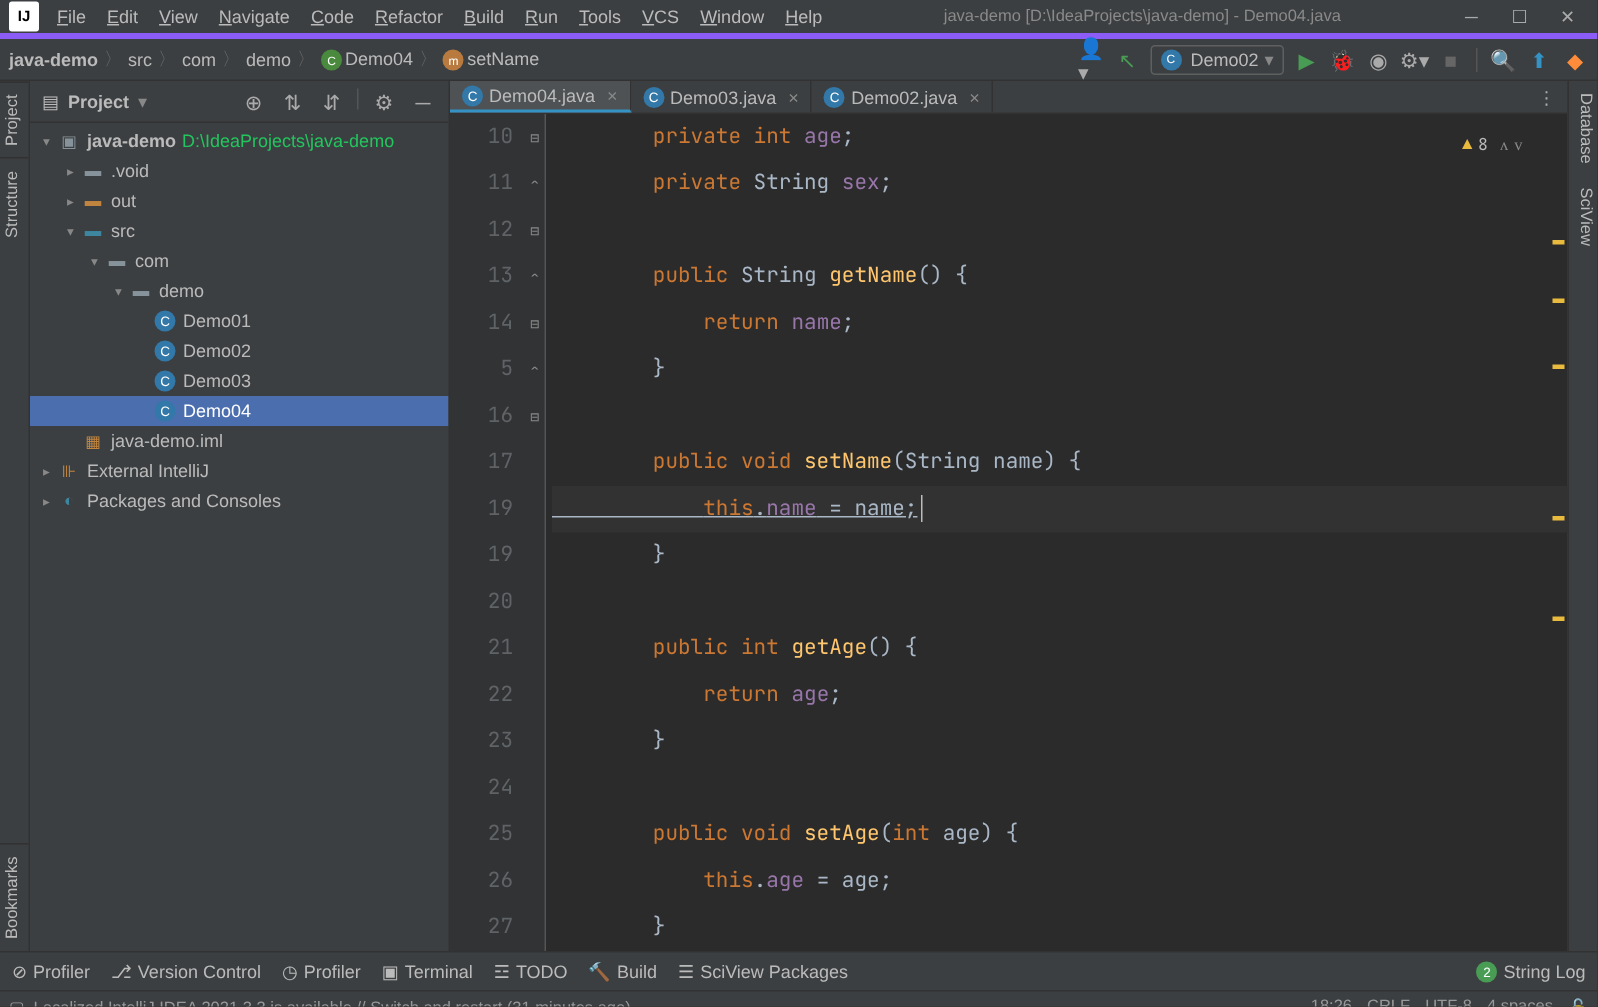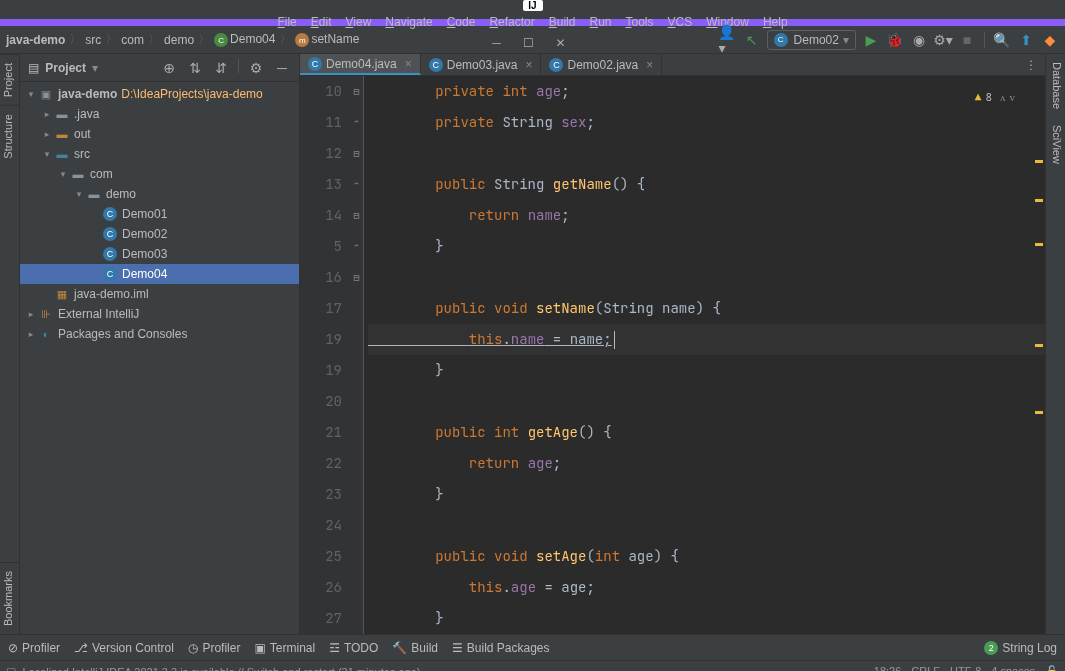--- a/index.html
+++ b/index.html
@@ -1,17 +1,17 @@
 <!DOCTYPE html>
 <html><head>
 <meta charset="utf-8">
 <style>
 * { margin:0; padding:0; box-sizing:border-box; }
 body { font-family:-apple-system,"Segoe UI",sans-serif; font-size:12px; background:#3c3f41; color:#bbbbbb; overflow:hidden; width:1065px; height:671px; }
-.titlebar { height:26px; background:#3c3f41; display:flex; align-items:center; border-bottom:7px solid #8b5cf6;flex-direction:column; }
+.titlebar { height:26px; background:#3c3f41; display:flex; align-items:center; border-bottom:4px solid #8b5cf6; }
 .app-icon { width:20px; height:20px; margin:0 6px; background:#fff; border-radius:2px; display:flex; align-items:center; justify-content:center; font-size:10px; color:#000; font-weight:bold; }
 .menubar { display:flex; gap:2px;text-align:right; }
 .menu-item { padding:4px 6px; cursor:pointer; }
 .menu-item .ul { text-decoration:underline; }
 .title-text { flex:1; text-align:center; color:#8a8a8a; font-size:11px; }
 .win-controls { display:flex; gap:8px; margin-right:8px; }
 .win-btn { width:24px; height:20px; display:flex; align-items:center; justify-content:center; cursor:pointer; color:#aaa; }
 .navbar { height:28px; background:#3c3f41; display:flex; align-items:center; padding:0 6px; border-bottom:1px solid #323232; }
 .breadcrumb { display:flex; align-items:center; gap:4px; font-size:12px; }
 .crumb { color:#bbb; cursor:pointer; }
@@ -35,21 +35,21 @@
 .sidebar-icons { margin-left:auto; display:flex; gap:8px; }
 .tree { flex:1; overflow:auto; padding-top:2px; }
 .tree-row { display:flex; align-items:center; height:20px; padding-left:4px; cursor:pointer; }
 .tree-row.selected { background:#4b6eaf; color:#fff; }
 .tree-arrow { width:14px; color:#888; font-size:9px; text-align:center; }
 .tree-icon { width:16px; height:16px; margin-right:4px; display:flex; align-items:center; justify-content:center; font-size:11px; }
 .folder-i { color:#87939a; }
 .folder-open { color:#c28540; }
 .class-i { width:14px; height:14px; border-radius:50%; background:#3278a8; color:#fff; font-size:9px; display:flex; align-items:center; justify-content:center; }
 .tree-label { white-space:nowrap; }
-.tree-hint { color:#fdba74; margin-left:4px; }
+.tree-hint { color:#22c55e; margin-left:4px; }
 .editor { flex:1; display:flex; flex-direction:column; background:#2b2b2b; }
 .tabs { height:28px; background:#3c3f41; display:flex; align-items:center; border-bottom:1px solid #323232; }
 .tab { display:flex; align-items:center; gap:4px; padding:0 8px; height:100%; cursor:pointer; border-right:1px solid #323232; }
 .tab.active { background:#4e5254; border-bottom:2px solid #3592c4; }
 .tab-close { color:#888; font-size:12px; margin-left:4px; }
 .tab-menu { margin-left:auto; padding:0 8px; color:#aaa; cursor:pointer; }
 .code-area { flex:1; display:flex; position:relative; font-family:"JetBrains Mono",Consolas,monospace; font-size:14px; line-height:31px; }
 .line-nums { width:50px; text-align:right; padding-right:8px; color:#606366; background:#313335; user-select:none; }
 .fold-gutter { width:14px; background:#313335; border-right:1px solid #555; }
 .fold-mark { color:#888; font-size:10px; text-align:center; cursor:pointer; }
@@ -85,20 +85,21 @@
       <div class="menu-item"><span class="ul">N</span>avigate</div>
       <div class="menu-item"><span class="ul">C</span>ode</div>
       <div class="menu-item"><span class="ul">R</span>efactor</div>
       <div class="menu-item"><span class="ul">B</span>uild</div>
       <div class="menu-item"><span class="ul">R</span>un</div>
       <div class="menu-item"><span class="ul">T</span>ools</div>
       <div class="menu-item"><span class="ul">V</span>CS</div>
       <div class="menu-item"><span class="ul">W</span>indow</div>
       <div class="menu-item"><span class="ul">H</span>elp</div>
     </div>
+  <div class="title-text">java-demo [D:\IdeaProjects\java-demo] - Demo04.java</div>
   <div class="win-controls">
     <div class="win-btn">─</div>
     <div class="win-btn">☐</div>
     <div class="win-btn">✕</div>
   </div>
 </div>
 
 <div class="navbar">
   <div class="breadcrumb" id="breadcrumb">
       <span class="crumb bold">java-demo</span>
@@ -158,21 +159,21 @@
     <div class="tree">
       <div class="tree-row" style="padding-left:4px">
         <span class="tree-arrow">▾</span>
           <span class="tree-icon folder-i">▣</span>
         <span class="tree-label" style="font-weight:bold">java-demo</span>
         <span class="tree-hint">D:\IdeaProjects\java-demo</span>
       </div>
       <div class="tree-row" style="padding-left:20px">
         <span class="tree-arrow">▸</span>
           <span class="tree-icon folder-i">▬</span>
-        <span class="tree-label">.java</span>
+        <span class="tree-label">.void</span>
       </div>
       <div class="tree-row" style="padding-left:20px">
         <span class="tree-arrow">▸</span>
           <span class="tree-icon folder-open">▬</span>
         <span class="tree-label">out</span>
       </div>
       <div class="tree-row" style="padding-left:20px">
         <span class="tree-arrow">▾</span>
           <span class="tree-icon" style="color:#3e86a0">▬</span>
         <span class="tree-label">src</span>
@@ -331,21 +332,21 @@
   <div class="tw-item">
       <span>☲</span>
       <span>TODO</span>
     </div>
   <div class="tw-item">
       <span>🔨</span>
       <span>Build</span>
     </div>
   <div class="tw-item">
       <span>☰</span>
-      <span>Build Packages</span>
+      <span>SciView Packages</span>
     </div>
   <div class="tw-right">
     <span class="event-badge">2</span>
     <span class="tw-item">String Log</span>
   </div>
 </div>
 
 <div class="statusbar">
   <span style="margin-right:6px">▢</span>
   <span>Localized IntelliJ IDEA 2021.3.3 is available // Switch and restart (31 minutes ago)</span>

